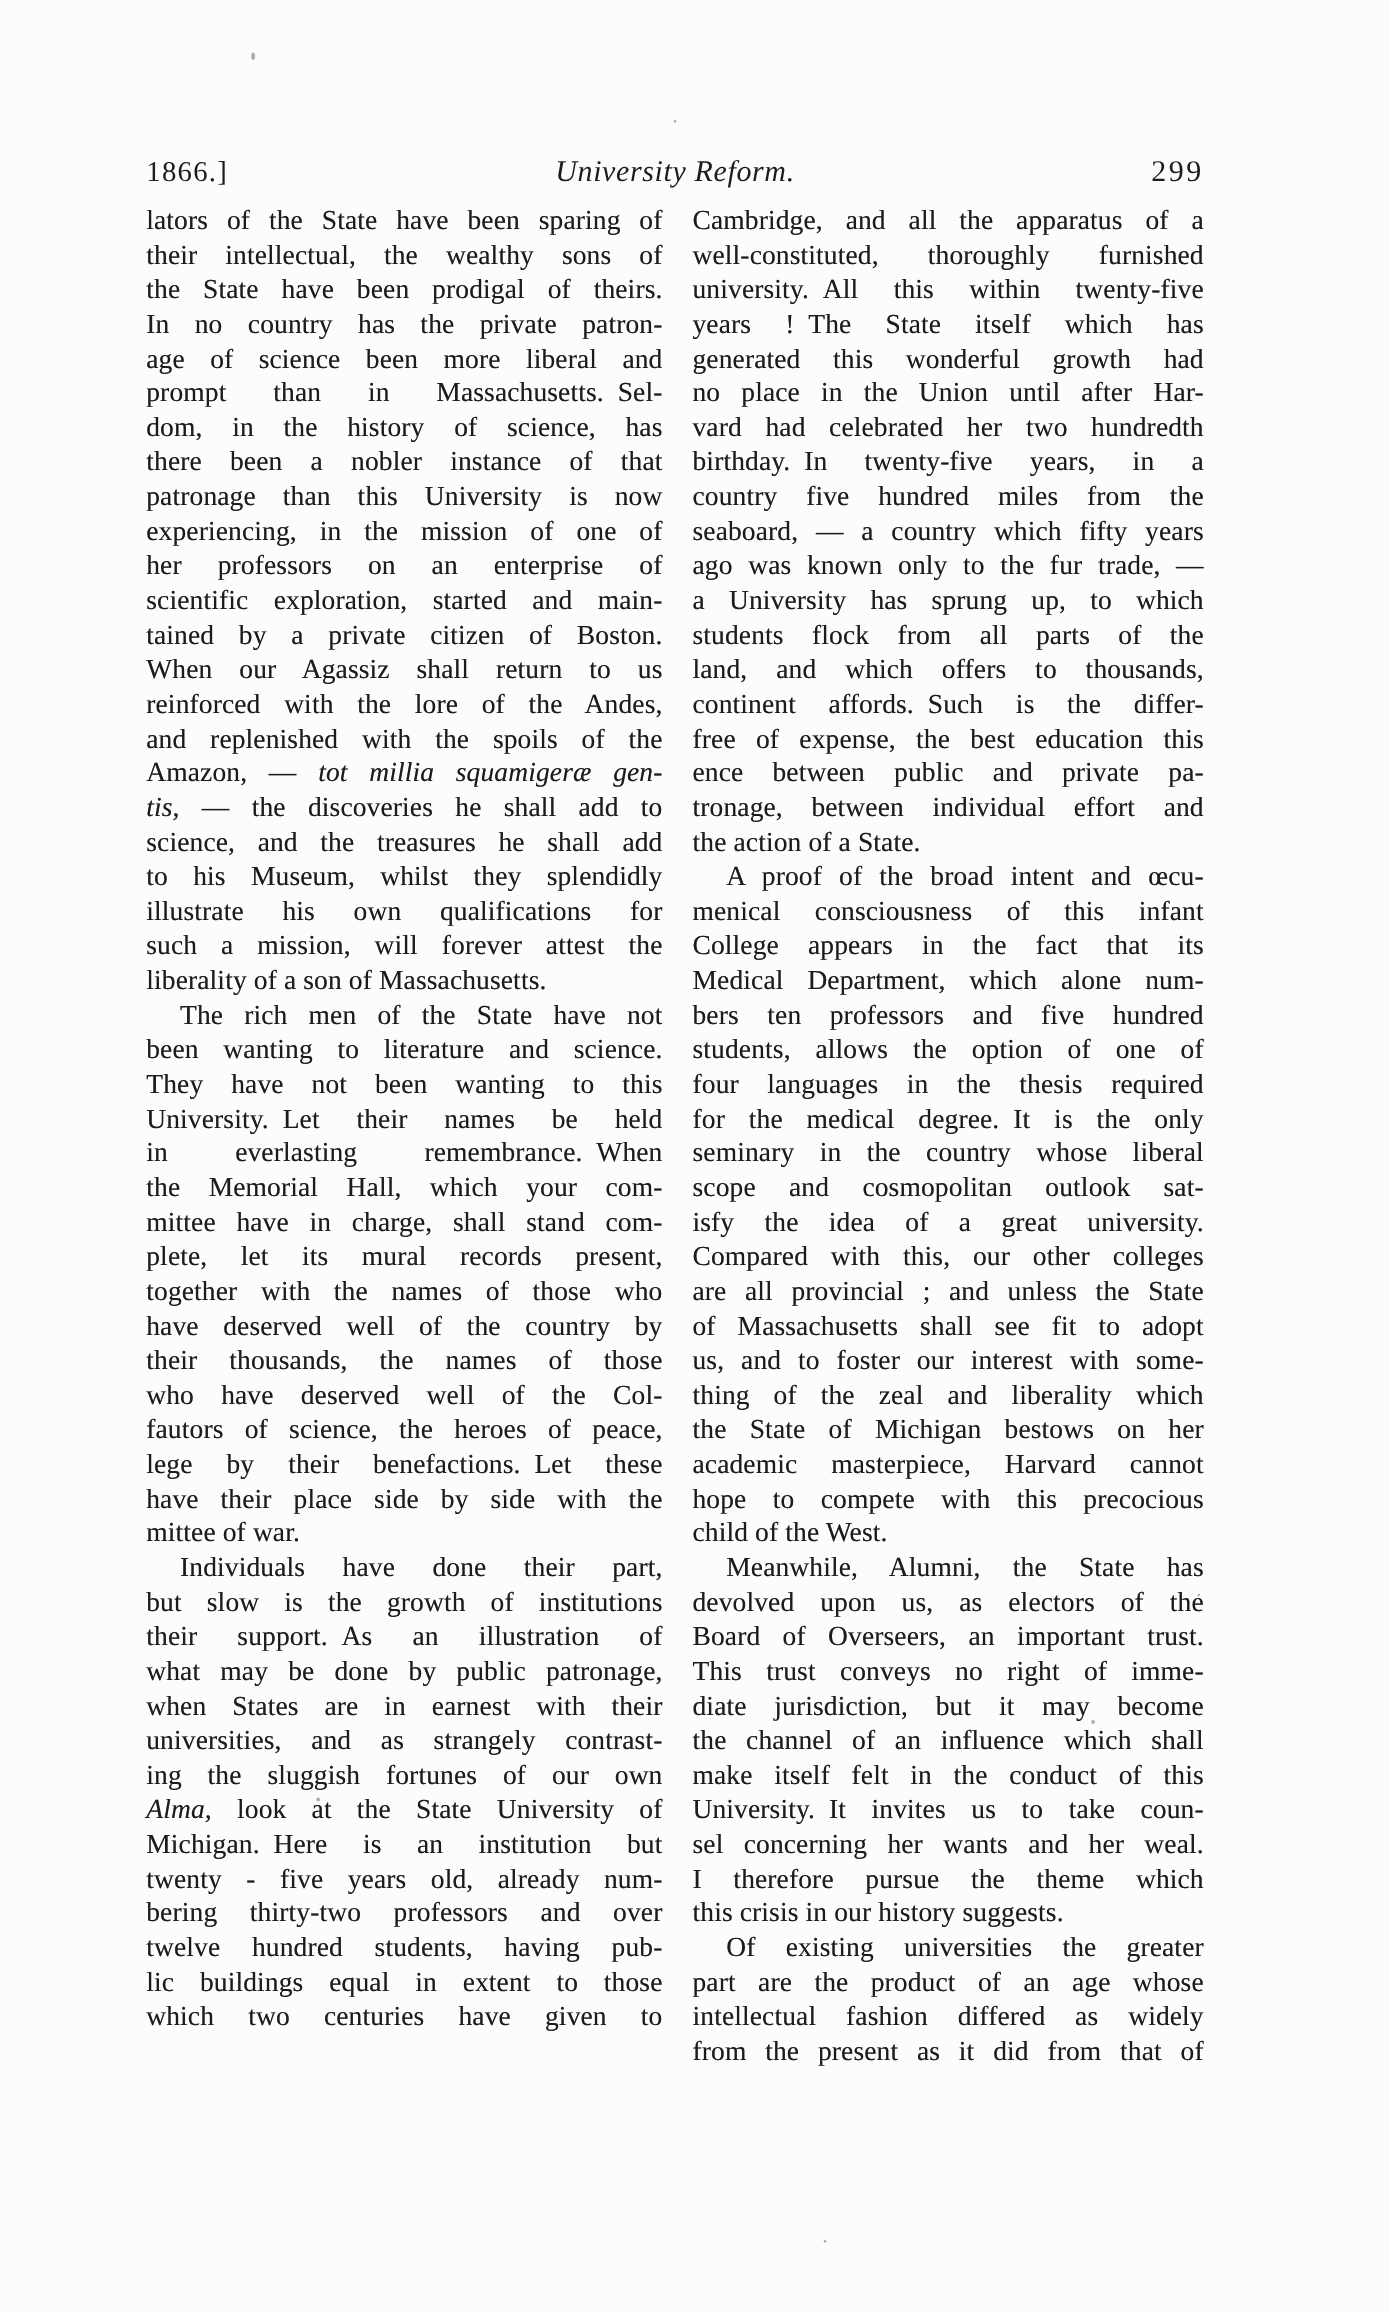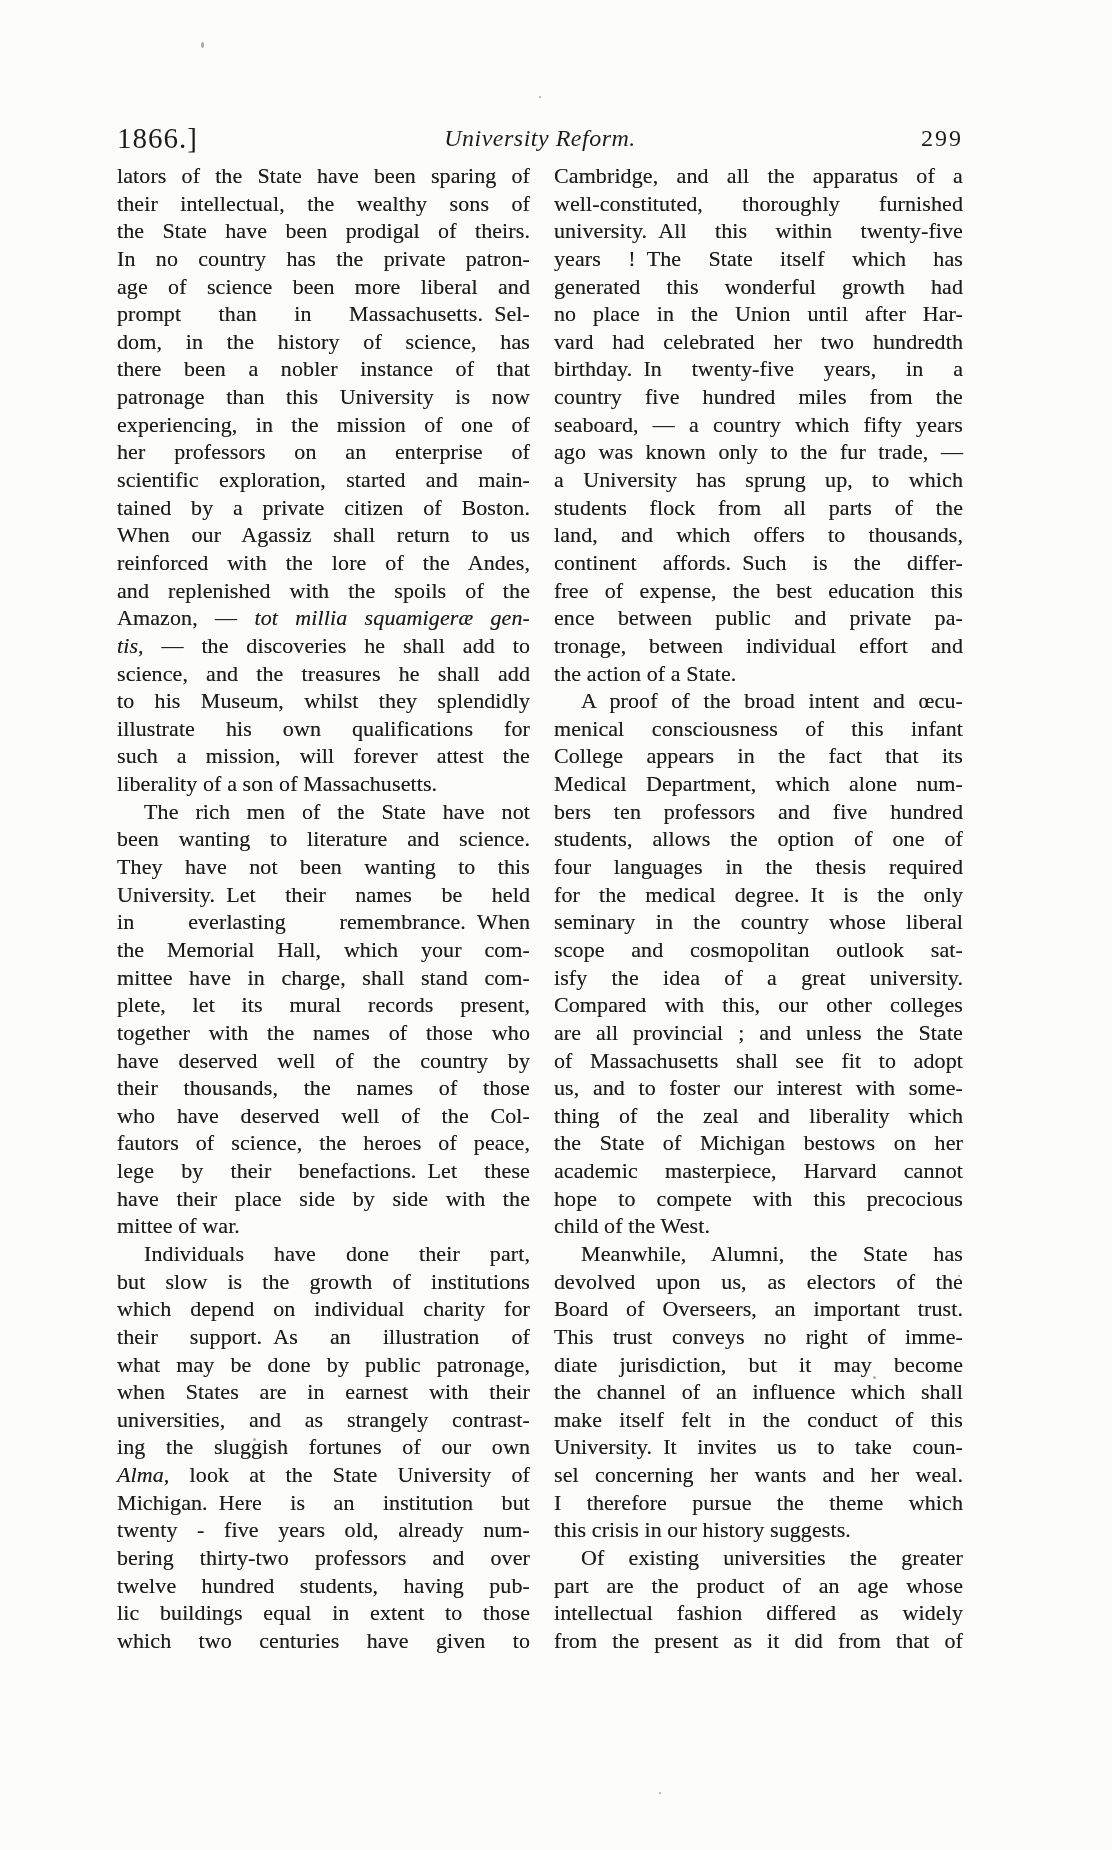--- a/index.html
+++ b/index.html
@@ -10,21 +10,21 @@
     color: var(--ink, #1c1c1c);
     position: relative;
     overflow: hidden;
   }
   .page { position: absolute; inset: 0; }
 
   .header {
     position: absolute; top: 122px; left: 117px; width: 846px; height: 32px;
     line-height: 32px; font-size: 24px;
   }
-  .h-left  { position: absolute; left: 0; top: 0; font-size: 29px; letter-spacing: 1px; }
+  .h-left  { position: absolute; left: 0; top: 0; font-size: 23px; letter-spacing: 1px; }
   .h-center{ position: absolute; left: 0; right: 0; top: 0; text-align: center;
              font-style: italic; letter-spacing: 0.5px; }
   .h-right { position: absolute; right: 0; top: 0; letter-spacing: 2px; }
 
   .col { position: absolute; top: 162px; }
   #colL { left: 117px; width: 413px; }
   #colR { left: 554px; width: 409px; }
 
   .para { margin: 0; }
   .line {
@@ -92,21 +92,20 @@
         <div class="line"><span>their thousands, the names of those</span></div>
         <div class="line"><span>who have deserved well of the Col-</span></div>
         <div class="line"><span>fautors of science, the heroes of peace,</span></div>
         <div class="line"><span>lege by their benefactions. Let these</span></div>
         <div class="line"><span>have their place side by side with the</span></div>
         <div class="line last"><span>mittee of war.</span></div>
       </div>
       <div class="para indent">
         <div class="line"><span>Individuals have done their part,</span></div>
         <div class="line"><span>but slow is the growth of institutions</span></div>
-        <div class="line"><span>which depend on individual charity for</span></div>
         <div class="line"><span>their support. As an illustration of</span></div>
         <div class="line"><span>what may be done by public patronage,</span></div>
         <div class="line"><span>when States are in earnest with their</span></div>
         <div class="line"><span>universities, and as strangely contrast-</span></div>
         <div class="line"><span>ing the sluggish fortunes of our own</span></div>
         <div class="line"><span class="it">Alma,</span><span> look at the State University of</span></div>
         <div class="line"><span>Michigan. Here is an institution but</span></div>
         <div class="line"><span>twenty - five years old, already num-</span></div>
         <div class="line"><span>bering thirty-two professors and over</span></div>
         <div class="line"><span>twelve hundred students, having pub-</span></div>

